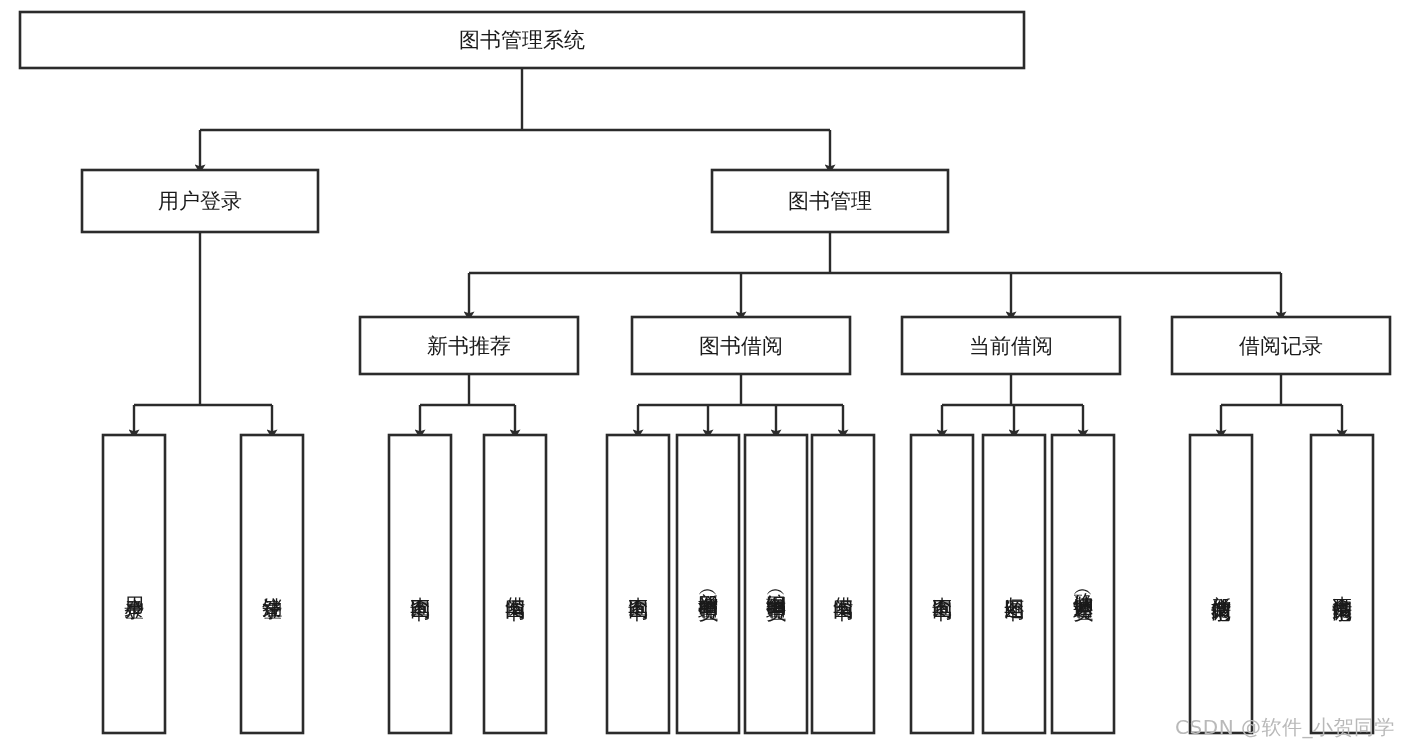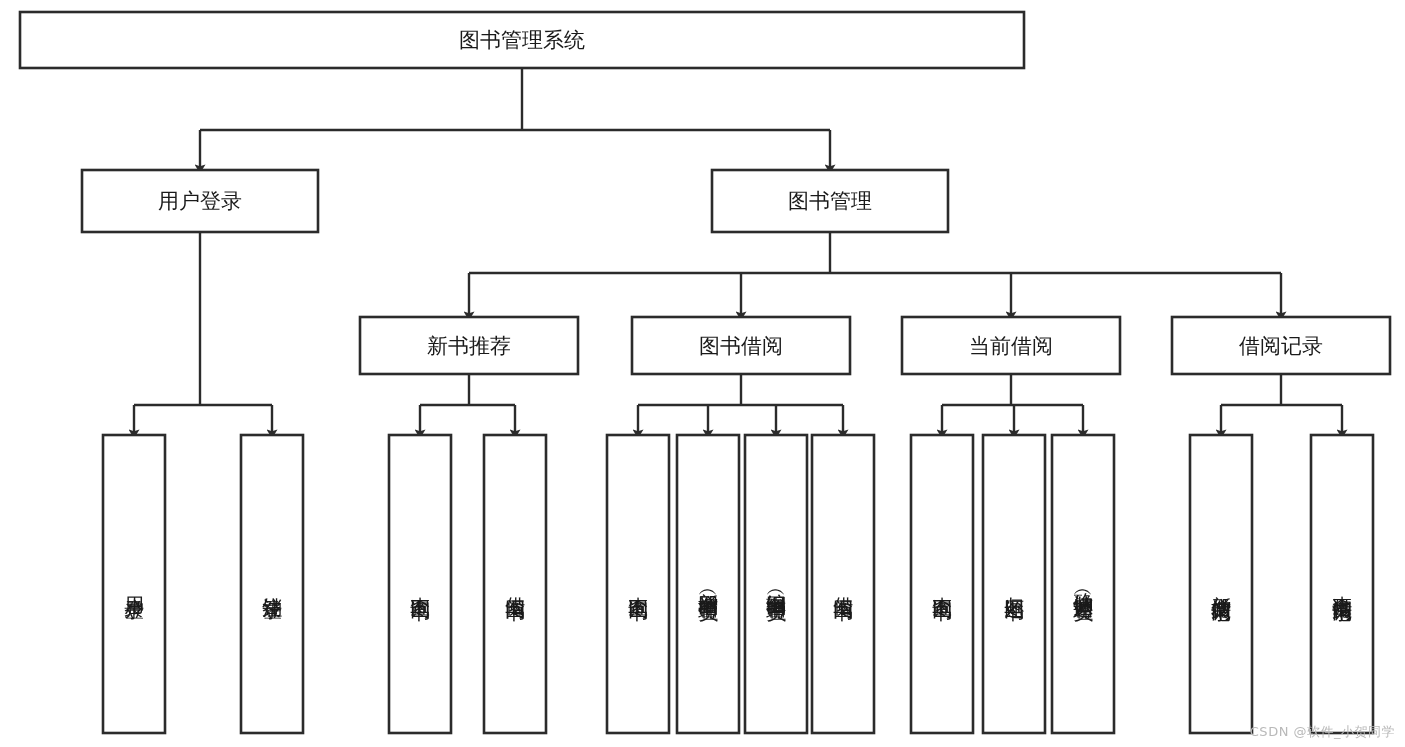--- a/index.html
+++ b/index.html
@@ -64,21 +64,21 @@
     justify-content: center;
     box-sizing: border-box;
     pointer-events: none;
     user-select: none;
   }
   .watermark {
     position: absolute;
     right: 10px;
     bottom: 6px;
     font-family: "DejaVu Sans", "Liberation Sans", sans-serif;
-    font-size: 13px;
+    font-size: 20px;
     color: #b9b9b9;
     letter-spacing: 0.5px;
     white-space: nowrap;
   }
 </style>
 </head>
 <body>
 
 <div id="diagram-root">
 

